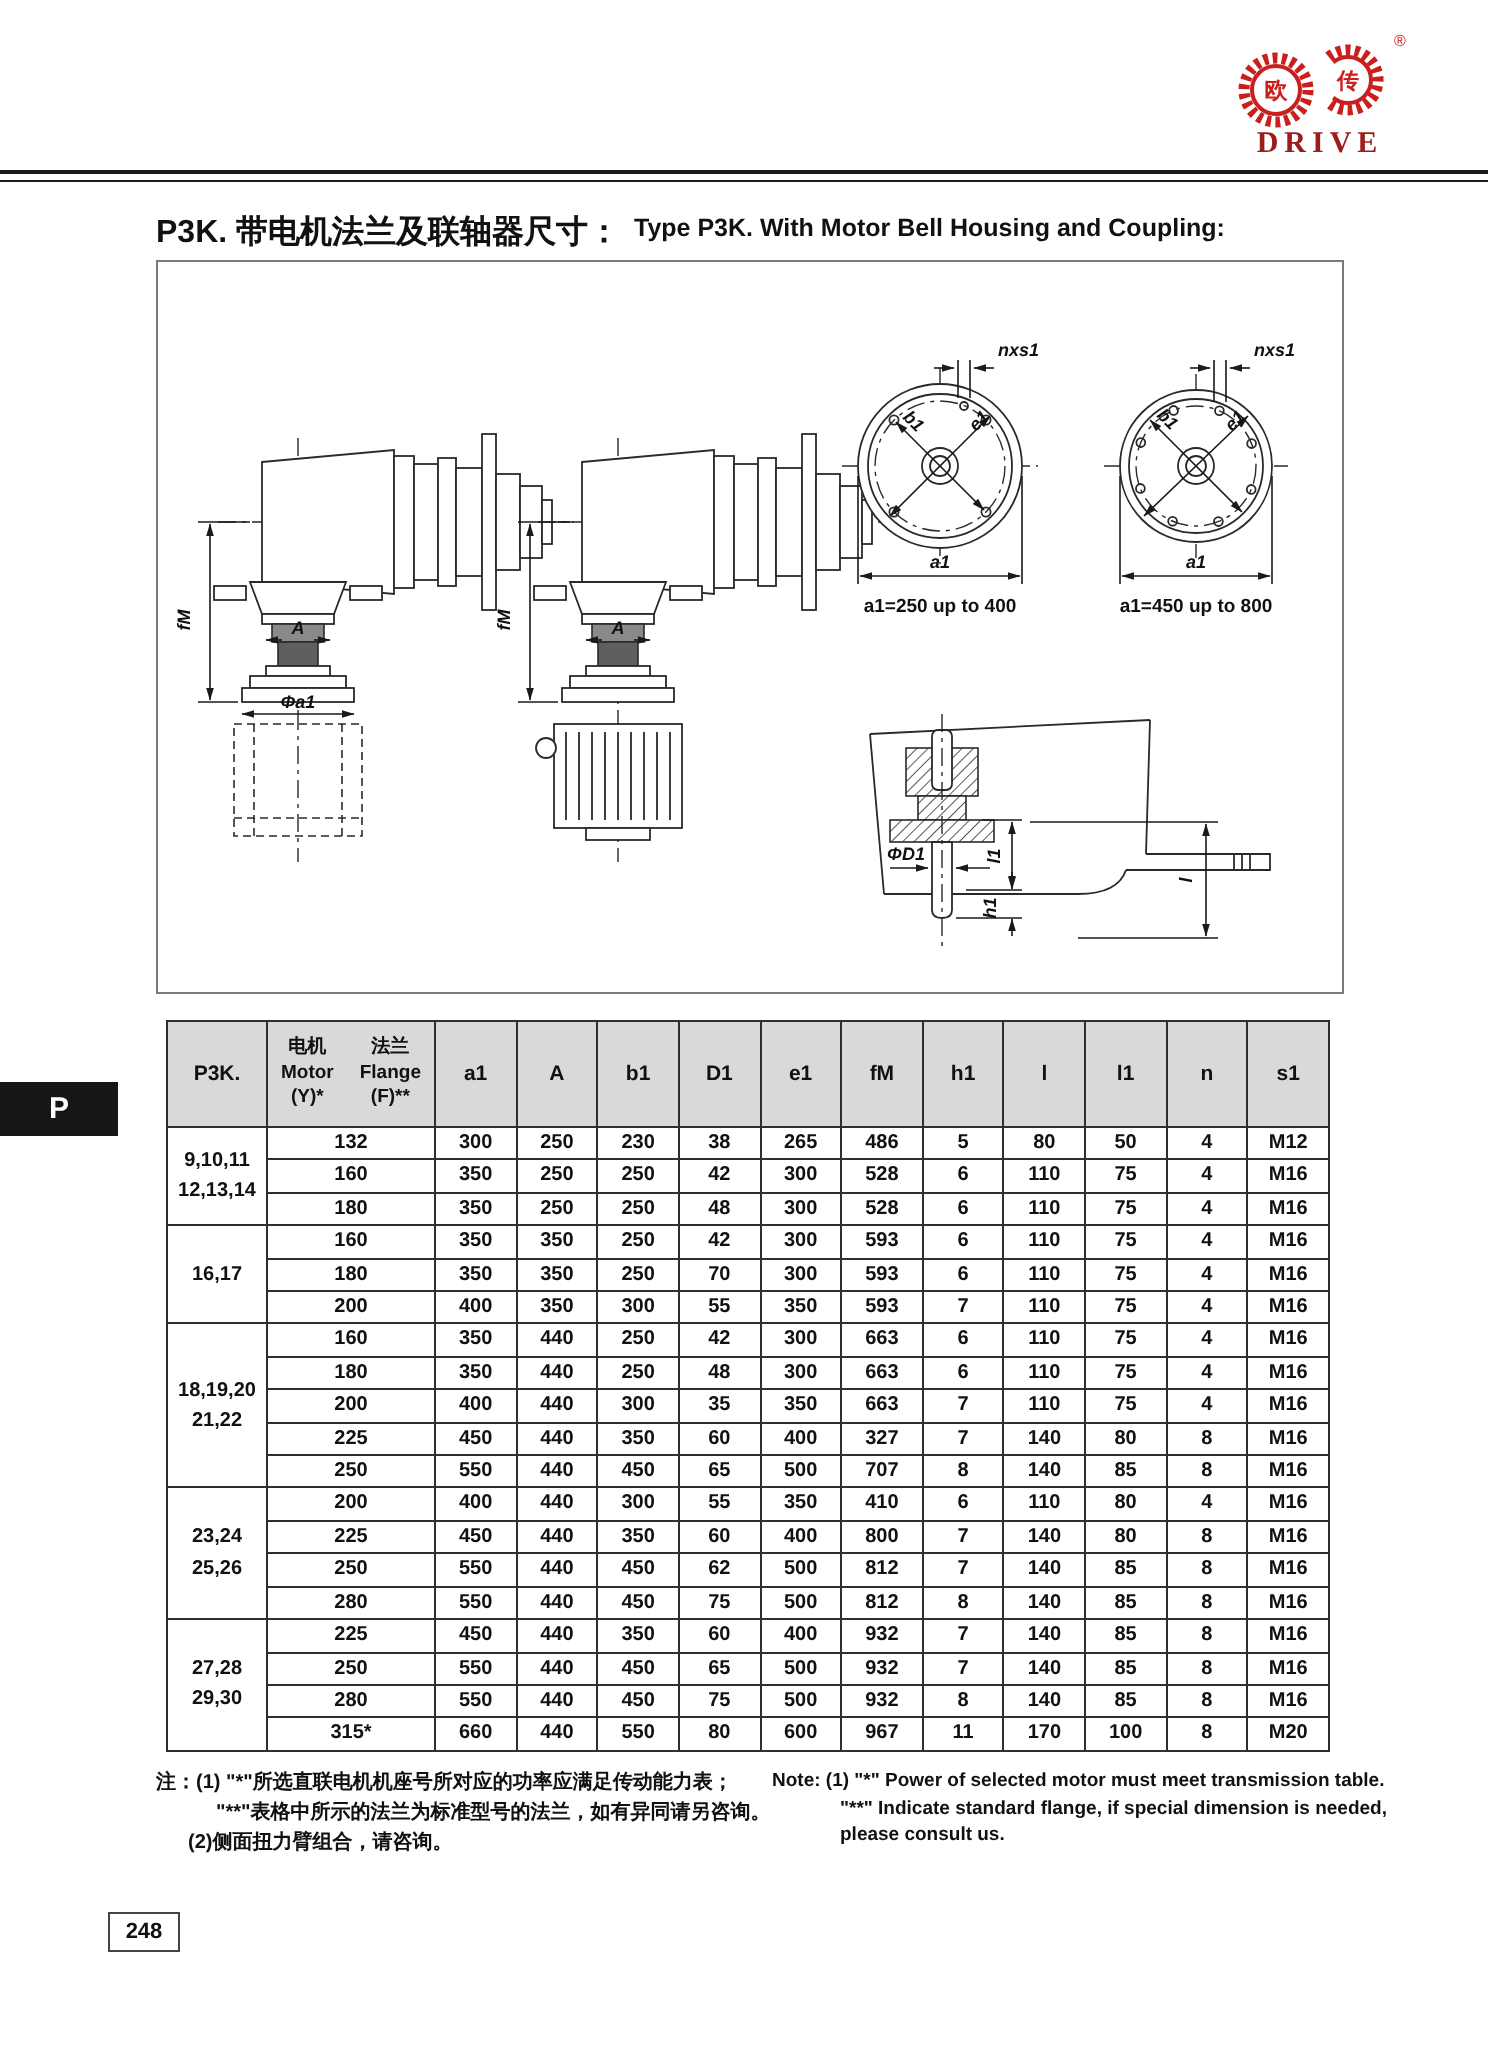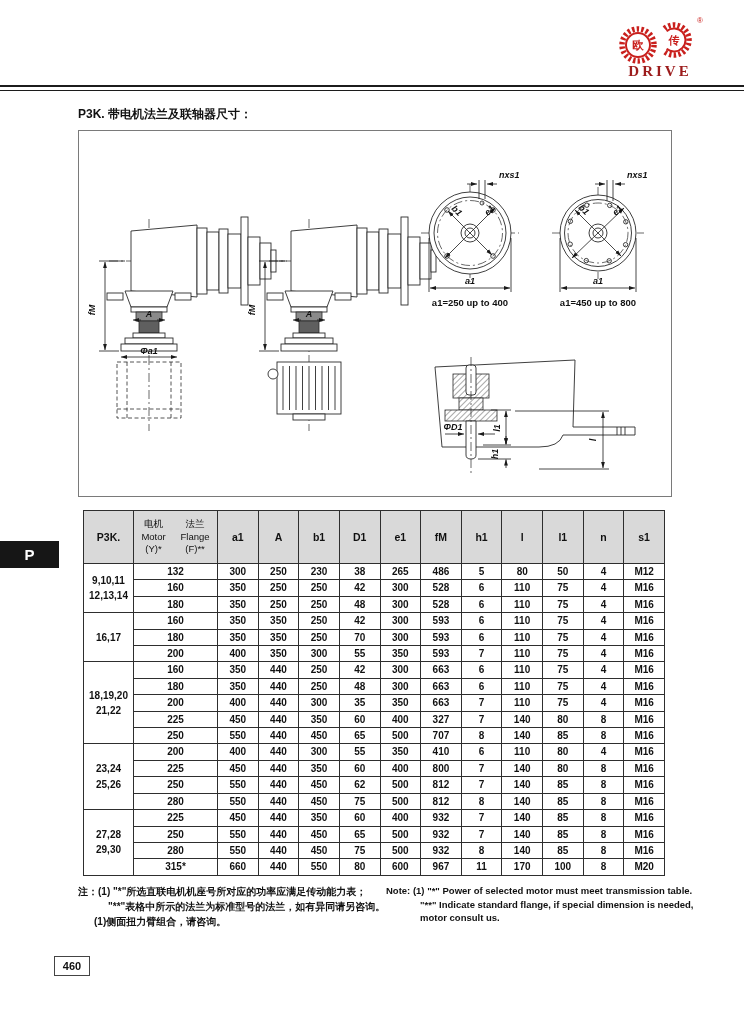--- a/index.html
+++ b/index.html
@@ -1,35 +1,35 @@
 <!DOCTYPE html>
 <html><head>
 <meta charset="utf-8">
 <style>
   html,body{margin:0;padding:0;background:#e8e8e8;}
   .page{position:relative;width:744px;height:1023px;background:#fff;margin:0 auto;
         font-family:"Liberation Sans",sans-serif;color:#111;overflow:hidden;}
   .abs{position:absolute;}
   .toprule{position:absolute;left:0;top:85px;width:744px;height:3px;
            border-top:2px solid #1c1c1c;border-bottom:1px solid #1c1c1c;}
-  .title-cn{position:absolute;left:78px;top:106px;font-size:12px;font-weight:bold;}
+  .title-cn{position:absolute;left:78px;top:106px;font-size:16px;font-weight:bold;}
   .title-en{position:absolute;left:317px;top:107px;font-size:12.5px;font-weight:bold;}
   .drawbox{position:absolute;left:78px;top:130px;width:592px;height:365px;border:1px solid #7a7a7a;background:#fff;}
   .ptab{position:absolute;left:0;top:541px;width:59px;height:27px;background:#161616;color:#fff;
         font-weight:bold;font-size:15px;display:flex;align-items:center;justify-content:center;}
   .pagenum{position:absolute;left:54px;top:956px;min-width:30px;height:18px;border:1px solid #444;
            font-size:11px;font-weight:bold;display:flex;align-items:center;justify-content:center;padding:0 2px;}
   table.dim{position:absolute;left:83px;top:510px;width:582px;border-collapse:collapse;table-layout:fixed;
             text-align:center;font-weight:bold;}
   table.dim th,table.dim td{border:1px solid #2e2e2e;padding:0;}
   table.dim thead th{background:#d9d9d9;height:52px;font-size:10.5px;font-weight:bold;}
   table.dim tbody td{height:15.4px;line-height:15.4px;font-size:10px;background:#fff;}
   td.grp{font-size:10px;line-height:14px;background:#fff;margin-left:40px;}
   .mfwrap{display:flex;justify-content:space-around;align-items:center;}
-  .mcol{font-size:9.5px;line-height:12.5px;font-weight:normal;}
+  .mcol{font-size:9.5px;line-height:12.5px;font-weight:bold;}
   .notes-cn{position:absolute;left:78px;top:884px;width:312px;font-size:10px;font-weight:bold;line-height:15px;}
   .notes-en{position:absolute;left:386px;top:884px;width:322px;font-size:9.5px;font-weight:bold;line-height:13.5px;}
   .ind1{padding-left:30px;}
   .ind2{padding-left:16px;}
   .ind3{padding-left:34px;}
   .ind4{padding-left:24px;}
   
   .ln{stroke:#2a2a2a;stroke-width:0.9;fill:none;}
   .fw{stroke:#2a2a2a;stroke-width:0.9;fill:#fff;}
   .cl{stroke:#2a2a2a;stroke-width:0.7;stroke-dasharray:9 3 2 3;fill:none;}
@@ -58,20 +58,21 @@
       <circle cx="30" cy="33" r="16" fill="#fff" stroke="#c9201d" stroke-width="5.5" stroke-dasharray="2.4 2.2"></circle>
       <circle cx="30" cy="33" r="12" fill="#fff" stroke="#c9201d" stroke-width="2"></circle>
       <text x="30" y="37" text-anchor="middle" font-size="11.5" font-weight="bold" fill="#c9201d">欧</text>
     </g>
     <text x="52" y="64" text-anchor="middle" class="brand-drive" font-size="15" fill="#9c1c1c">DRIVE</text>
   </svg>
 
   <div class="toprule"></div>
 
   <div class="title-cn">P3K. 带电机法兰及联轴器尺寸：</div>
+  <div class="title-en">Type P3K. With Motor Bell Housing and Coupling:</div>
 
   <div class="drawbox">
     <svg width="592" height="365" viewBox="0 0 592 365">
       <defs>
         <marker id="ar" viewBox="0 0 10 10" refX="9.5" refY="5" markerWidth="8" markerHeight="8" orient="auto-start-reverse">
           <path d="M0,2 L10,5 L0,8 Z" fill="#1a1a1a"></path>
         </marker>
         <pattern id="hatch" patternUnits="userSpaceOnUse" width="4" height="4" patternTransform="rotate(45)">
           <rect width="4" height="4" fill="#fff"></rect>
           <line x1="0" y1="0" x2="0" y2="4" stroke="#555" stroke-width="1"></line>
@@ -564,22 +565,22 @@
           <td>100</td>
           <td>8</td>
           <td>M20</td>
         </tr>
       </tbody>
   </table>
 
   <div class="notes-cn">
     <div>注：(1) "*"所选直联电机机座号所对应的功率应满足传动能力表；</div>
     <div class="ind1">"**"表格中所示的法兰为标准型号的法兰，如有异同请另咨询。</div>
-    <div class="ind2">(1)侧面扭力臂组合，请咨询。</div>
+    <div class="ind2">(2)侧面扭力臂组合，请咨询。</div>
   </div>
   <div class="notes-en">
     <div>Note: (1) "*"  Power of selected motor must meet transmission table.</div>
     <div class="ind3">"**"  Indicate standard flange, if special dimension is needed,</div>
-    <div class="ind3">motor consult us.</div>
+    <div class="ind3">please consult us.</div>
   </div>
 
-  <div class="pagenum">460</div>
+  <div class="pagenum">248</div>
 </div>
 
 </body></html>

